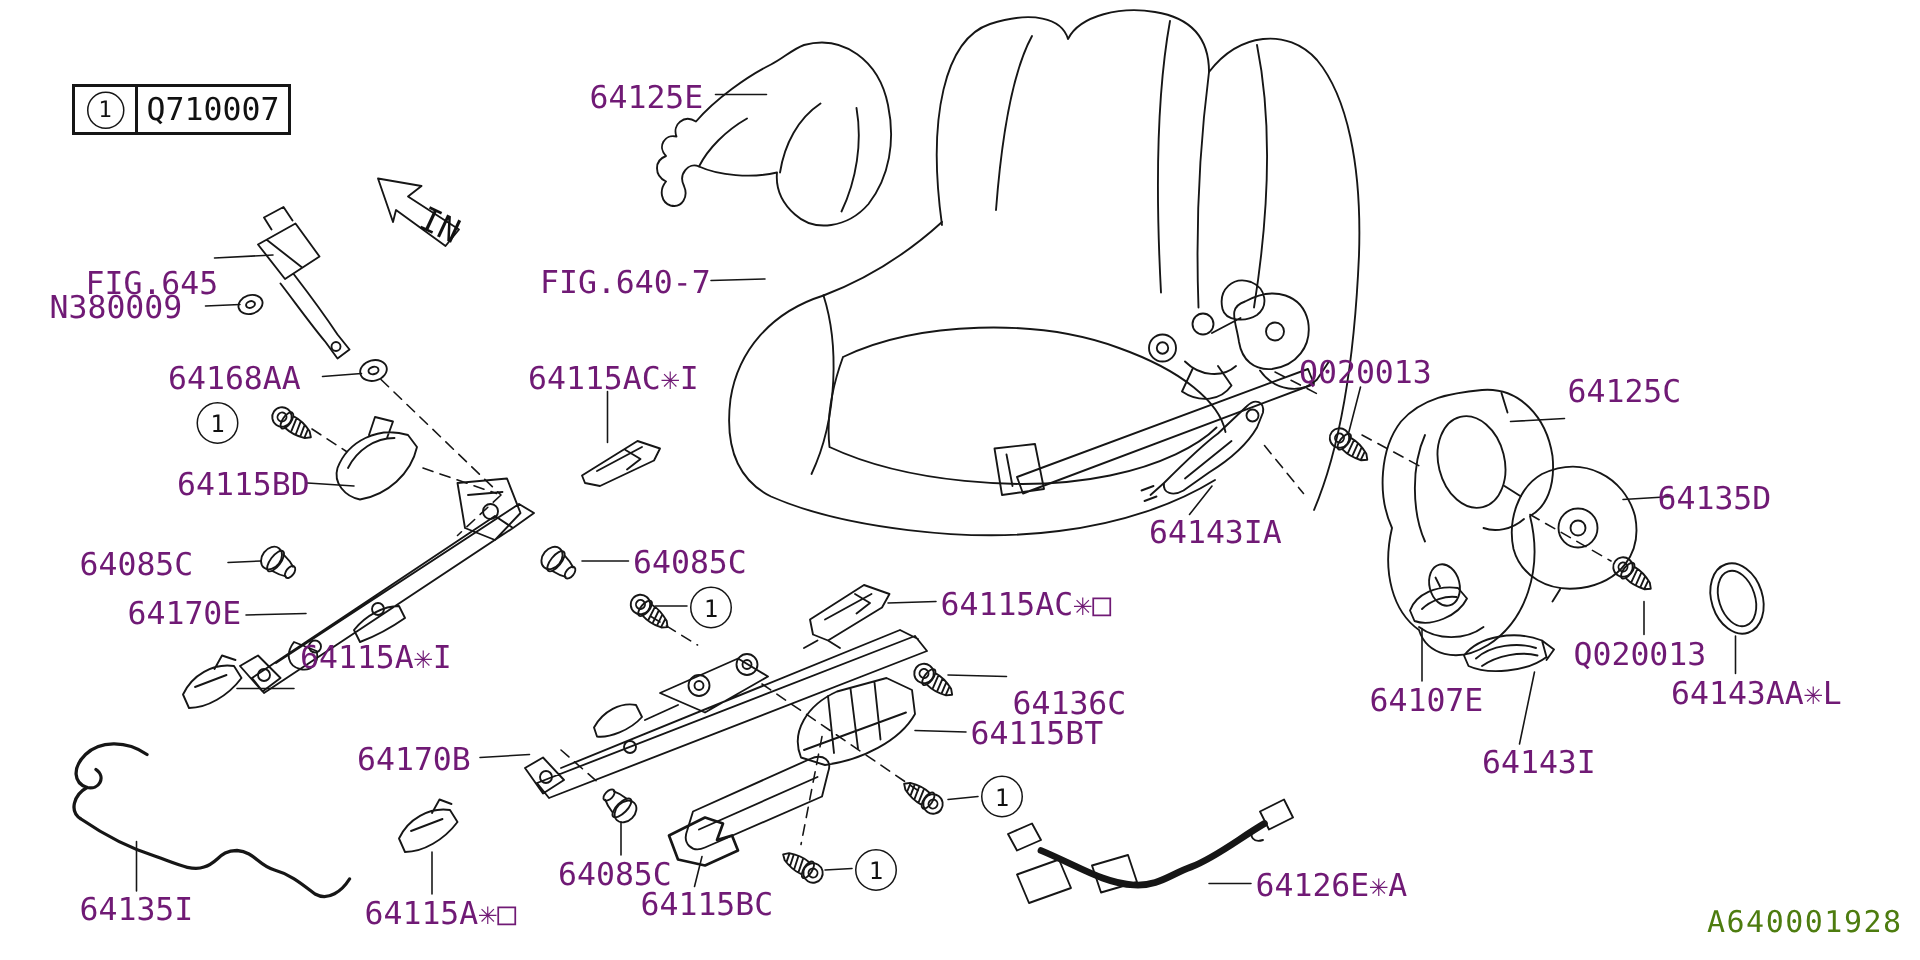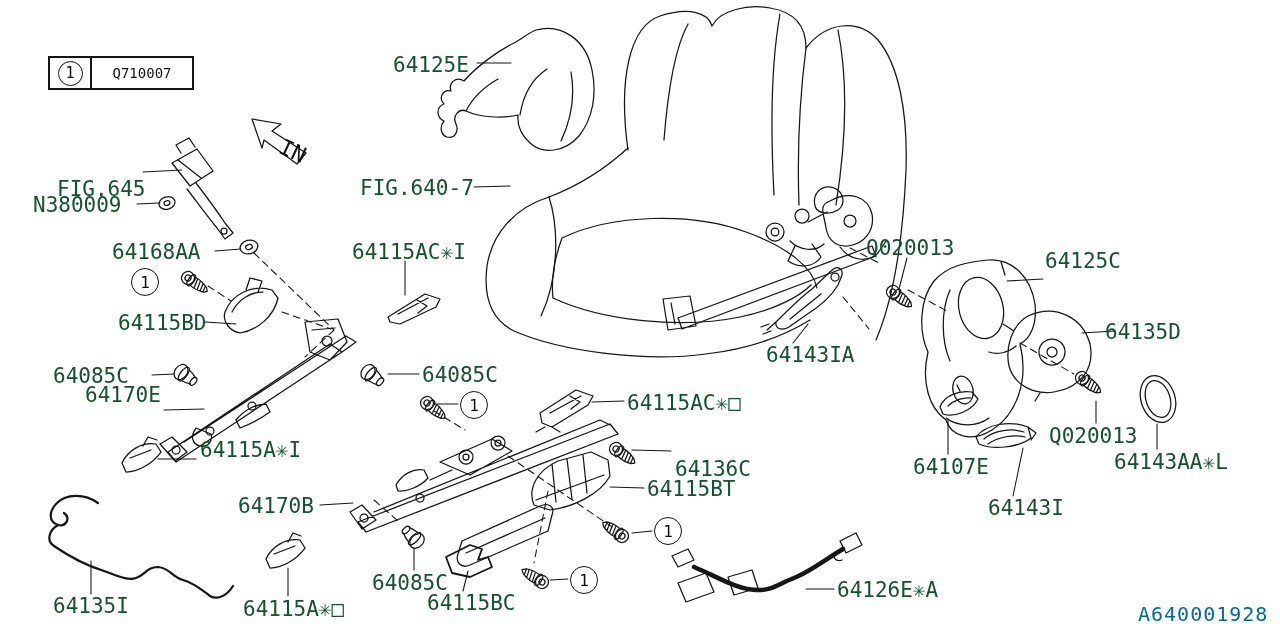--- a/index.html
+++ b/index.html
@@ -6,30 +6,30 @@
   .stage{position:relative;width:1280px;height:640px;background:#ffffff;overflow:hidden;
          font-family:"DejaVu Sans Mono", monospace;color:#111;}
   svg{position:absolute;left:0;top:0;}
   .ln{fill:none;stroke:#161616;stroke-width:1.25;stroke-linecap:round;stroke-linejoin:round;}
   .thin{stroke-width:1.05;}
   .dash{stroke-dasharray:7 5;stroke-width:1.05;}
   .med{stroke-width:2.2;}
   .thick{stroke-width:4.5;}
   .w18{stroke-width:1.8;}
   .plabel{position:absolute;font-size:21px;line-height:22px;white-space:nowrap;
-          letter-spacing:0px;color:#14532d;}
-  .footer{position:absolute;font-size:20px;color:#0369a1;letter-spacing:1px;}
+          letter-spacing:0px;color:#701a75;}
+  .footer{position:absolute;font-size:20px;color:#4d7c0f;letter-spacing:1px;}
   .callout{position:absolute;width:26px;height:26px;border:1.6px solid #161616;border-radius:50%;
            display:flex;align-items:center;justify-content:center;font-size:16px;background:#fff;}
   .refbox{position:absolute;left:48px;top:56px;width:142px;height:30px;border:2px solid #161616;
           display:flex;align-items:stretch;}
   .refbox .cell1{width:40px;border-right:2px solid #161616;display:flex;align-items:center;justify-content:center;}
   .refbox .circ{width:23px;height:23px;border:1.4px solid #161616;border-radius:50%;
                 display:flex;align-items:center;justify-content:center;font-size:15px;}
-  .refbox .cell2{flex:1;display:flex;align-items:center;justify-content:center;font-size:14px;}
+  .refbox .cell2{flex:1;display:flex;align-items:center;justify-content:center;font-size:21px;}
   .inlabel{position:absolute;left:286px;top:134px;font-size:22px;transform:rotate(25deg);transform-origin:left top;}
 </style>
 </head>
 <body>
 
 <div class="stage">
 
 <svg width="1280" height="640" viewBox="0 0 1280 640">
   <defs>
     <g id="screw" class="ln">
@@ -216,22 +216,22 @@
 <div class="callout" style="left:460px;top:391px">1</div>
 <div class="callout" style="left:570px;top:566px">1</div>
 <div class="callout" style="left:654px;top:517px">1</div>
 
 <div class="plabel" style="left:57px;top:178px">FIG.645</div>
 <div class="plabel" style="left:33px;top:194px">N380009</div>
 <div class="plabel" style="left:112px;top:241px">64168AA</div>
 <div class="plabel" style="left:118px;top:312px">64115BD</div>
 <div class="plabel" style="left:352px;top:241px">64115AC✳I</div>
 <div class="plabel" style="left:53px;top:365px">64085C</div>
-<div class="plabel" style="left:85px;top:384px">64170E</div>
-<div class="plabel" style="left:200px;top:439px">64115A✳I</div>
+<div class="plabel" style="left:85px;top:398px">64170E</div>
+<div class="plabel" style="left:200px;top:427px">64115A✳I</div>
 <div class="plabel" style="left:53px;top:595px">64135I</div>
 <div class="plabel" style="left:238px;top:495px">64170B</div>
 <div class="plabel" style="left:422px;top:364px">64085C</div>
 <div class="plabel" style="left:627px;top:392px">64115AC✳□</div>
 <div class="plabel" style="left:675px;top:458px">64136C</div>
 <div class="plabel" style="left:647px;top:478px">64115BT</div>
 <div class="plabel" style="left:372px;top:572px">64085C</div>
 <div class="plabel" style="left:427px;top:592px">64115BC</div>
 <div class="plabel" style="left:243px;top:598px">64115A✳□</div>
 <div class="plabel" style="left:837px;top:579px">64126E✳A</div>

